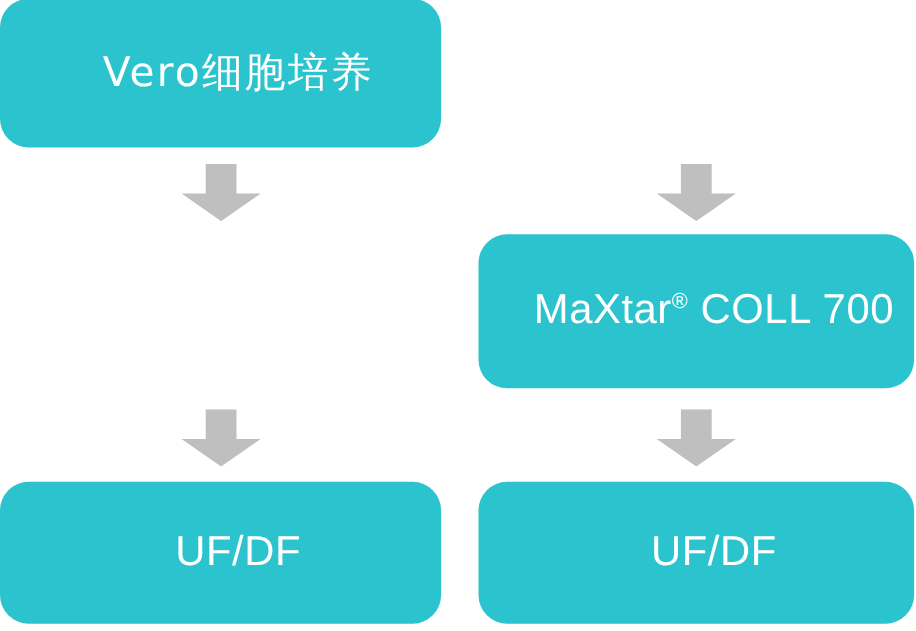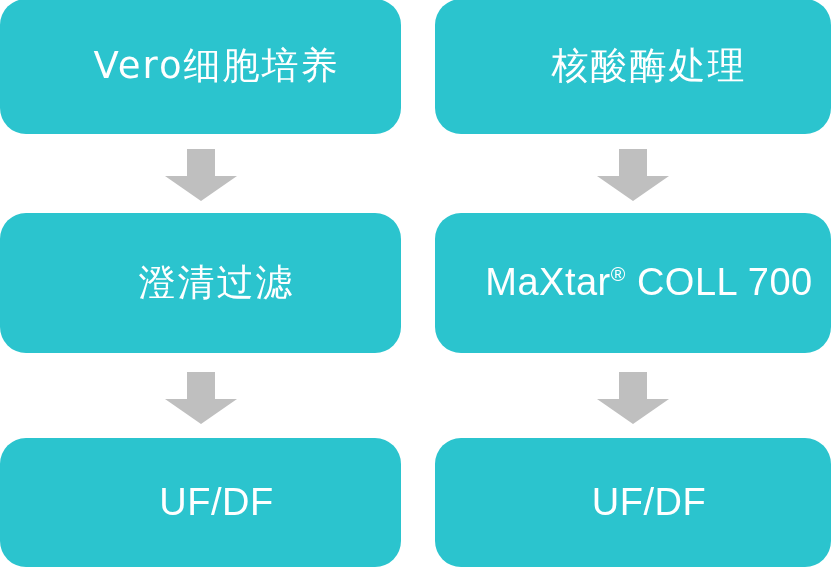--- a/index.html
+++ b/index.html
@@ -89,41 +89,35 @@
     <div class="process-box row-0">
       <span class="box-label cjk">Vero细胞培养</span>
     </div>
 
     <div class="arrow gap-0">
       <svg viewBox="0 0 80 52" xmlns="http://www.w3.org/2000/svg" aria-hidden="true">
         <polygon points="26,0 54,0 54,27 76,27 40,52 4,27 26,27" fill="#bfbfbf"></polygon>
       </svg>
     </div>
 
-    <div class="process-box row-1">
-      <span class="box-label cjk">澄清过滤</span>
-    </div>
 
     <div class="arrow gap-1">
       <svg viewBox="0 0 80 52" xmlns="http://www.w3.org/2000/svg" aria-hidden="true">
         <polygon points="26,0 54,0 54,27 76,27 40,52 4,27 26,27" fill="#bfbfbf"></polygon>
       </svg>
     </div>
 
     <div class="process-box row-2">
       <span class="box-label">UF/DF</span>
     </div>
 
   </div>
 
   <div class="column right">
 
-    <div class="process-box row-0">
-      <span class="box-label cjk">核酸酶处理</span>
-    </div>
 
     <div class="arrow gap-0">
       <svg viewBox="0 0 80 52" xmlns="http://www.w3.org/2000/svg" aria-hidden="true">
         <polygon points="26,0 54,0 54,27 76,27 40,52 4,27 26,27" fill="#bfbfbf"></polygon>
       </svg>
     </div>
 
     <div class="process-box row-1">
       <span class="box-label"><span>MaXtar</span><sup>®</sup><span> COLL 700</span></span>
     </div>

